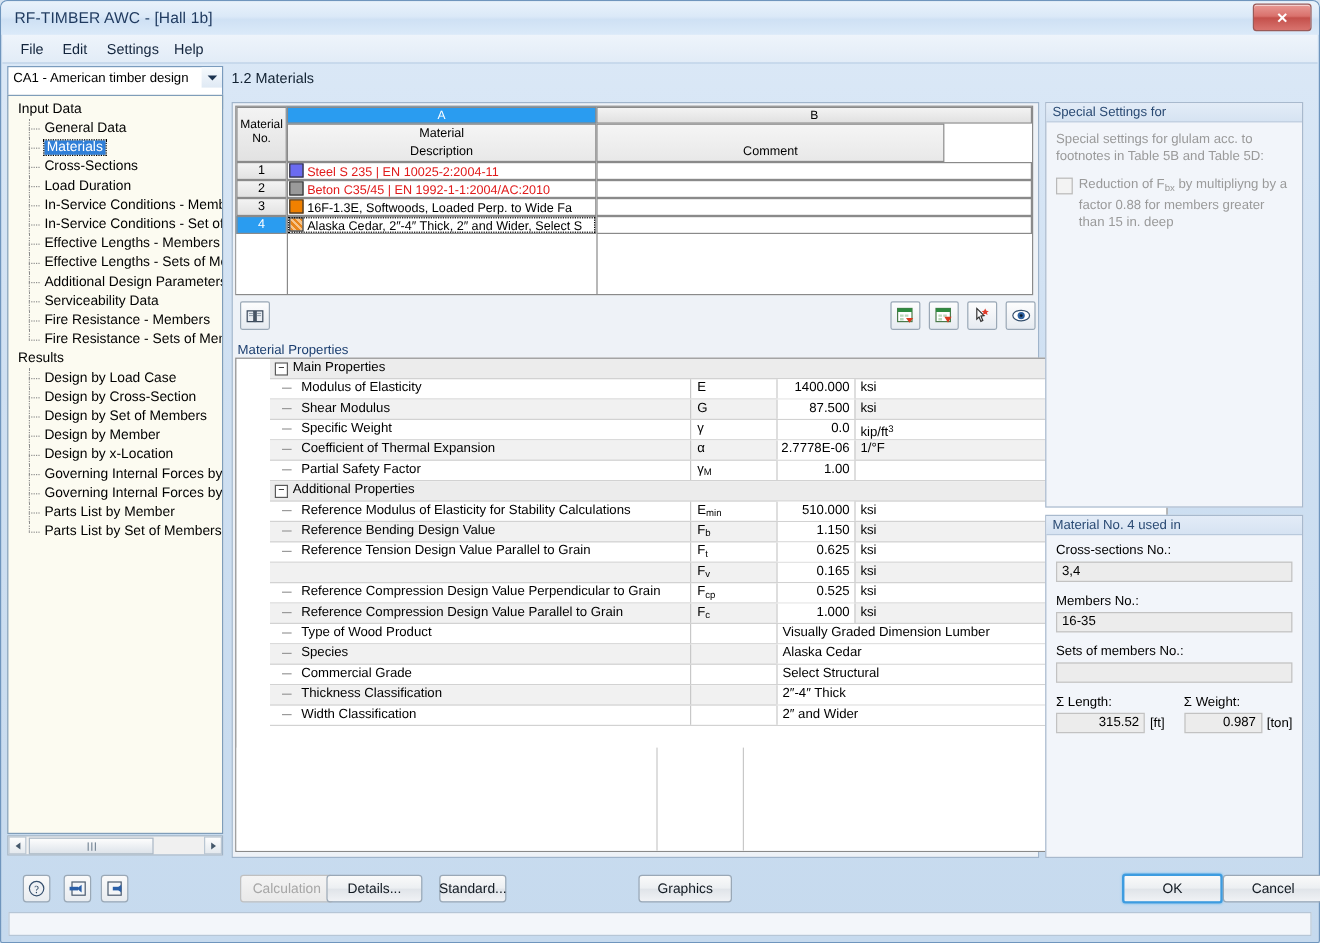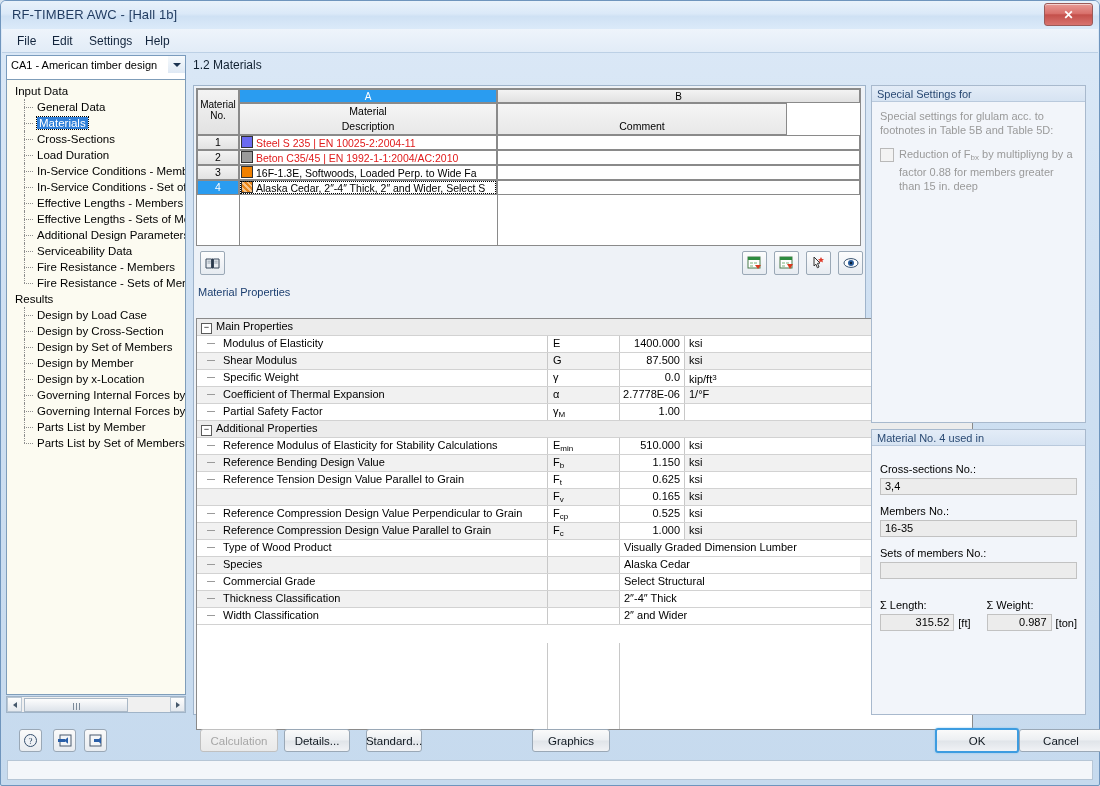--- a/index.html
+++ b/index.html
@@ -119,21 +119,21 @@
   .mblank .lB{position:absolute;left:300px;top:0;width:0;height:50px;border-left:1px solid #8a8a8a;}
   .mbar{position:absolute;left:2px;top:162px;width:665px;height:32px;background:#eef2f7;}
   .tbtn{
     position:absolute;top:3px;width:25px;height:24px;
     background:linear-gradient(180deg,#fdfdfd,#e6ebf1);
     border:1px solid #9aa8b6;box-sizing:border-box;border-radius:2px;
     display:flex;align-items:center;justify-content:center;
   }
   
   .ptitle{position:absolute;left:4px;top:200px;font-size:11px;color:#1b3e6f;}
-  .pgrid{position:absolute;left:2px;top:232px;width:777px;height:412px;background:#fff;border:1px solid #8a8a8a;box-sizing:border-box;overflow:hidden;}
+  .pgrid{position:absolute;left:2px;top:212px;width:777px;height:412px;background:#fff;border:1px solid #8a8a8a;box-sizing:border-box;overflow:hidden;padding-left:28px;}
   .prow{position:relative;height:16px;line-height:15px;font-size:11px;border-bottom:1px solid #d2d2d2;}
   .prow.grp{background:#ececec;}
   .prow.alt{background:#f1f1f1;}
   .pname{position:absolute;left:0;top:0;width:350px;height:16px;padding-left:8px;box-sizing:border-box;white-space:nowrap;overflow:hidden;}
   .prow.grp .pname{padding-left:4px;width:663px;}
   .pname .dash{position:absolute;left:10px;top:7px;width:8px;border-top:1px solid #9a9a9a;}
   .pname .nm{position:absolute;left:26px;top:0;}
   .expander{display:inline-block;width:9px;height:9px;border:1px solid #5a5a5a;background:#fff;
     line-height:7px;text-align:center;font-size:9px;vertical-align:0px;margin-right:4px;}
   .psym{position:absolute;left:350px;top:0;width:72px;height:16px;border-left:1px solid #c8c8c8;box-sizing:border-box;padding-left:5px;}
@@ -148,21 +148,21 @@
   
   .rp{position:absolute;left:870px;width:215px;background:#f2f5fa;border:1px solid #a8b9cd;box-sizing:border-box;}
   .rp-hd{height:16px;background:linear-gradient(180deg,#e3ecf7,#d6e3f2);border-bottom:1px solid #b9c9dc;
     font-size:11px;padding:2px 0 0 5px;box-sizing:border-box;color:#2a4a73;}
   .rp1{top:84px;height:338px;}
   .rp2{top:428px;height:286px;}
   .rp1 .bdy{padding:7px 8px 0 8px;color:#9a9a9a;font-size:11px;line-height:14px;}
   .chkrow{display:flex;margin-top:10px;}
   .chk{width:12px;height:12px;border:1px solid #b9b9b9;background:#f3f3f3;flex:0 0 12px;margin-right:5px;margin-top:1px;}
   .rp2 .bdy{padding:7px 8px 0 8px;font-size:11px;}
-  .flabel{margin-top:10px;margin-bottom:3px;}
+  .flabel{margin-top:0;margin-bottom:3px;}
   .fbox{height:17px;background:#ececec;border:1px solid #c2c2c2;box-sizing:border-box;
     font-size:11px;padding:1px 0 0 4px;margin-bottom:10px;}
   .sumrow{display:flex;gap:16px;margin-top:6px;}
   .sumcol{flex:1;}
   .sumbox{display:flex;align-items:center;gap:4px;}
   .sumbox .v{flex:1;height:17px;background:#ececec;border:1px solid #c2c2c2;box-sizing:border-box;
     text-align:right;padding:1px 4px 0 0;font-size:11px;}
   
   .footer{position:absolute;left:1px;right:1px;bottom:1px;height:60px;}
   .fbtn{
@@ -548,21 +548,21 @@
     </div>
     <div class="ibtn" style="left:82px;top:5px">
       <svg width="16" height="14" viewBox="0 0 16 14">
           <rect x="2" y="1" width="11" height="11" fill="#f4f6f8" stroke="#4a5b6e"></rect>
           <path d="M9 6.5l4-3.2v6.4z" fill="#2a5fa8"></path>
           <rect x="6" y="5" width="7" height="3" fill="#2a5fa8"></rect>
         </svg>
     </div>
 
     <div class="fbtn disabled" style="left:186px;top:5px;width:78px">Calculation</div>
-    <div class="fbtn" style="left:270px;top:5px;width:66px">Details...</div>
+    <div class="fbtn" style="left:258px;top:5px;width:80px">Details...</div>
     <div class="fbtn" style="left:352px;top:5px;width:56px">Standard...</div>
     <div class="fbtn" style="left:518px;top:5px;width:78px">Graphics</div>
 
     <div class="fbtn def" style="left:921px;top:4px;width:84px;height:25px">OK</div>
     <div class="fbtn" style="left:1005px;top:5px;width:84px">Cancel</div>
 
     <div class="statusbar"></div>
   </div>
 
 </div>

